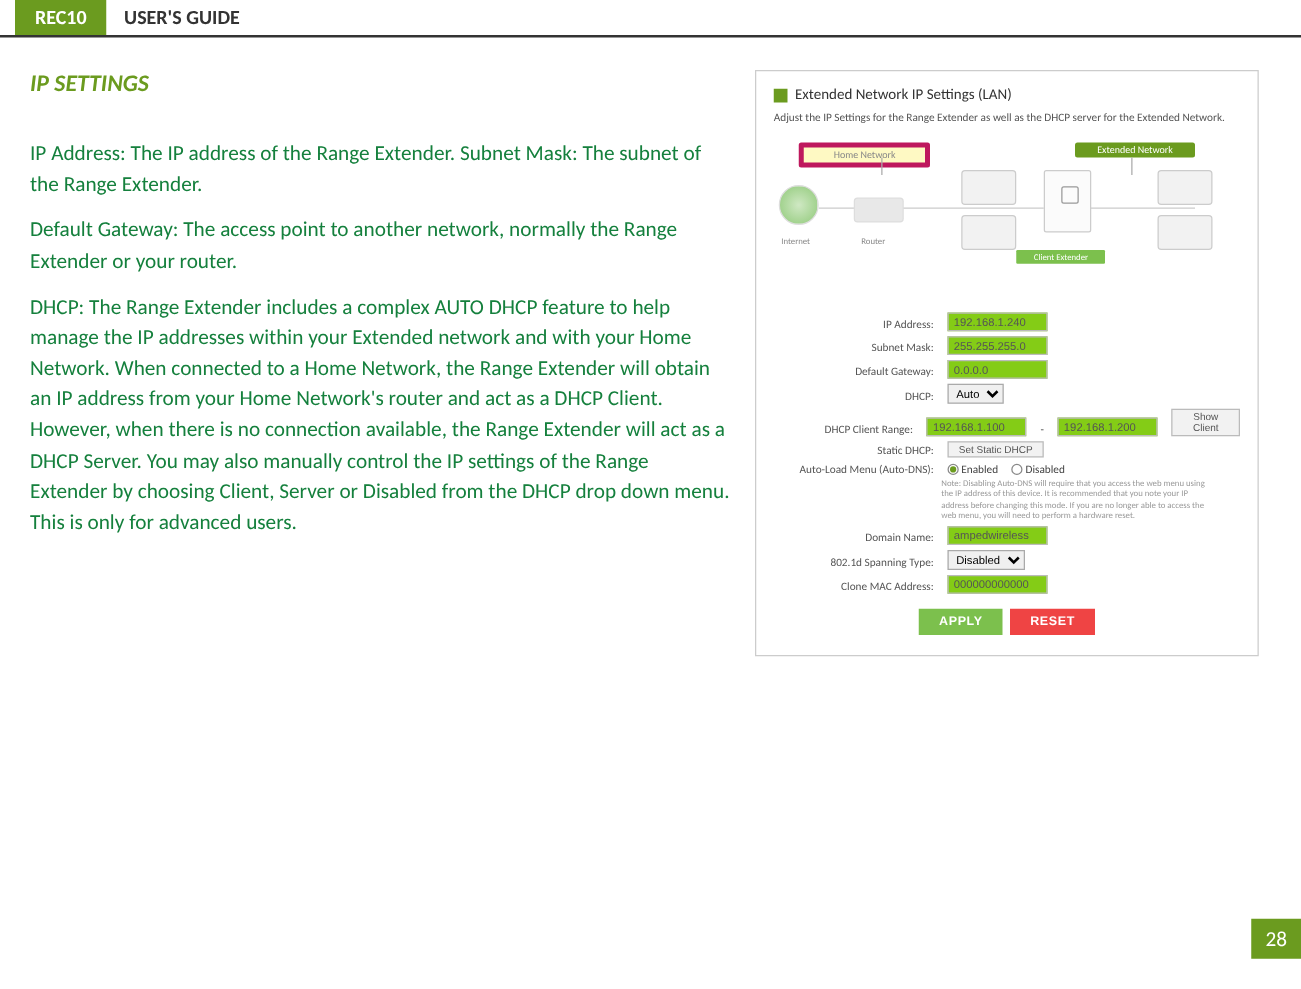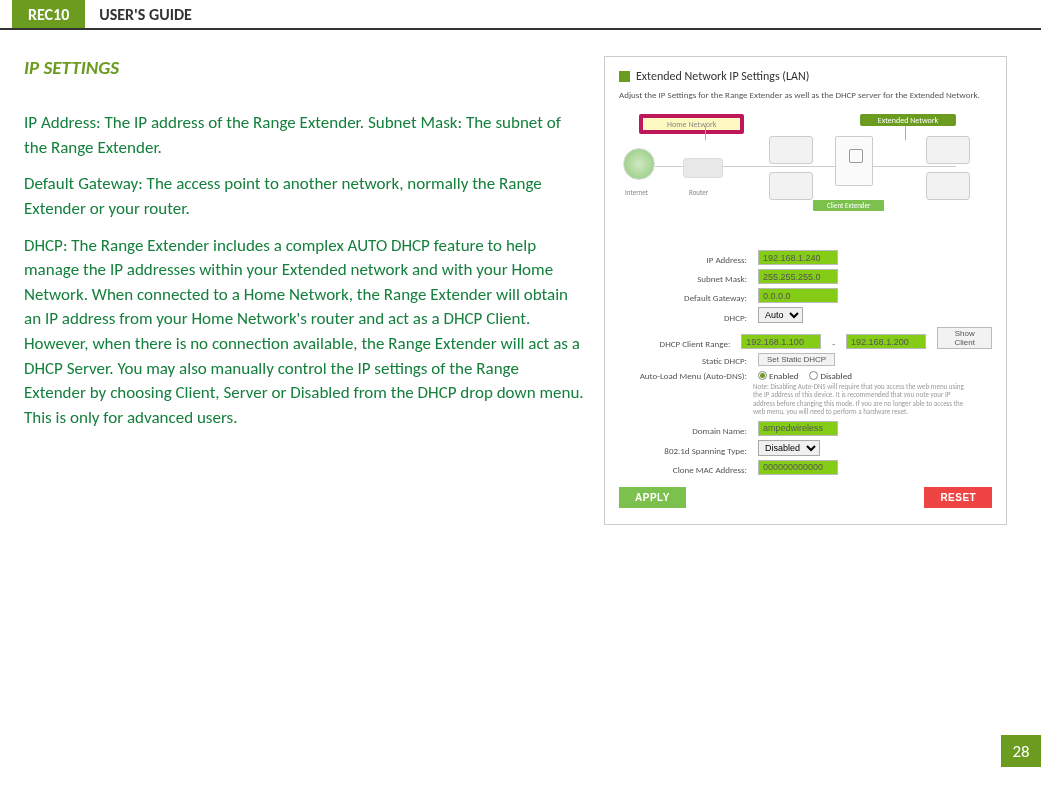--- a/index.html
+++ b/index.html
@@ -37,21 +37,21 @@
 .row{display:flex;align-items:flex-end;margin-bottom:4px;gap:11px}
 .lbl{width:128px;text-align:right;font-size:9px;color:#555}
 .inp{border:1px solid #bbb;background:#84cc16;padding:1px 4px;font-size:9px;color:#555;height:15px}
 .w80{width:80px}
 .sel{border:1px solid #aaa;background:#f0f0f0;font-size:9px;height:16px;padding:0 2px}
 .btn-ghost{border:1px solid #bbb;background:#f2f2f2;font-size:8px;padding:1px 8px;color:#555}
 .radio{display:inline-flex;align-items:center;gap:2px;font-size:9px}
 .radio-dot{width:9px;height:9px;border:1px solid #888;border-radius:50%;display:inline-block;position:relative}
 .radio-dot.on::after{content:"";position:absolute;top:1px;left:1px;width:5px;height:5px;background:#6b9b1f;border-radius:50%}
 .note{font-size:7px;color:#999;line-height:1.2;margin-left:134px;margin-top:-2px;margin-bottom:4px;max-width:220px}
-.actions{display:flex;justify-content:space-between;gap:6px;margin-top:12px}
+.actions{display:flex;justify-content:center;gap:6px;margin-top:12px}
 .btn{font-size:10px;font-weight:bold;color:#fff;padding:5px 16px;border:none;letter-spacing:0.5px}
 .btn.apply{background:#7cc04d}
 .btn.reset{background:#ef4444}
 .pagenum{position:absolute;right:0;bottom:24px;width:40px;height:32px;background:#6b9b1f;color:#fff;display:flex;align-items:center;justify-content:center;font-size:17px}
 </style>
 </head>
 <body>
 
 <div class="hdr">
   <div class="tab">REC10</div>

